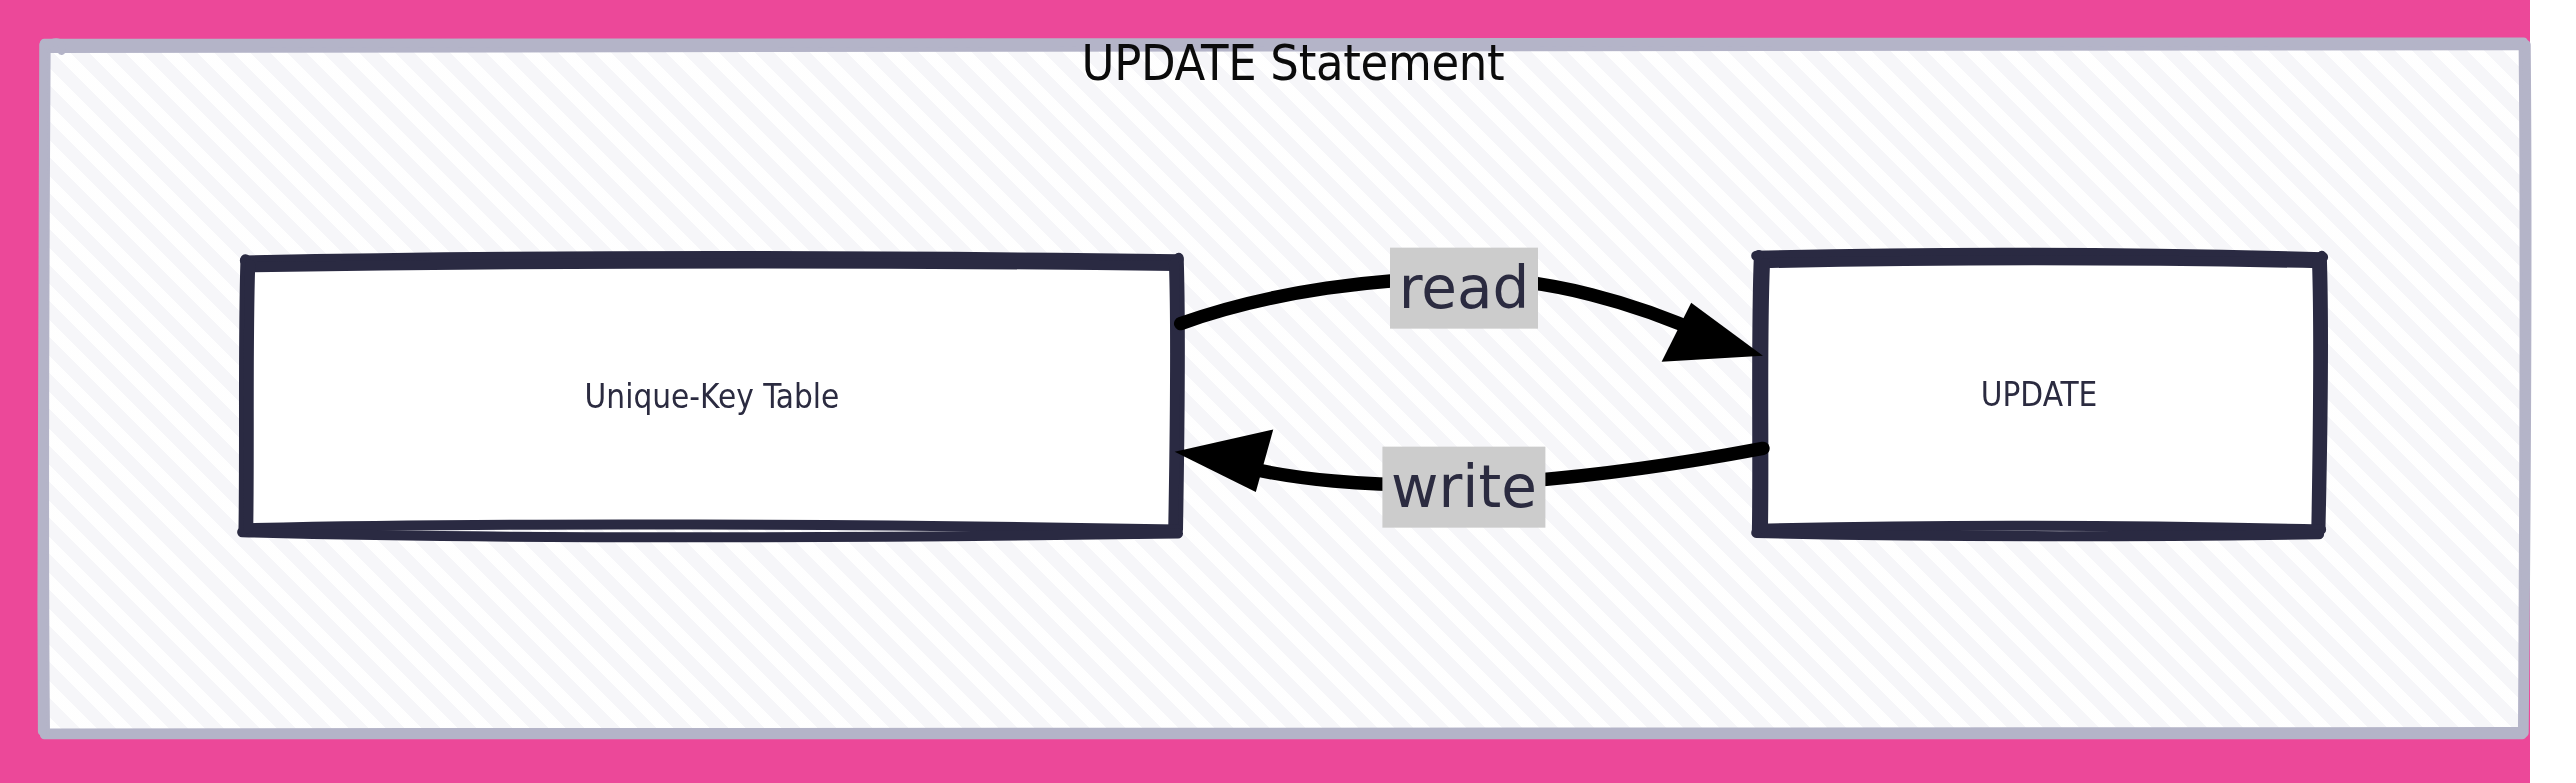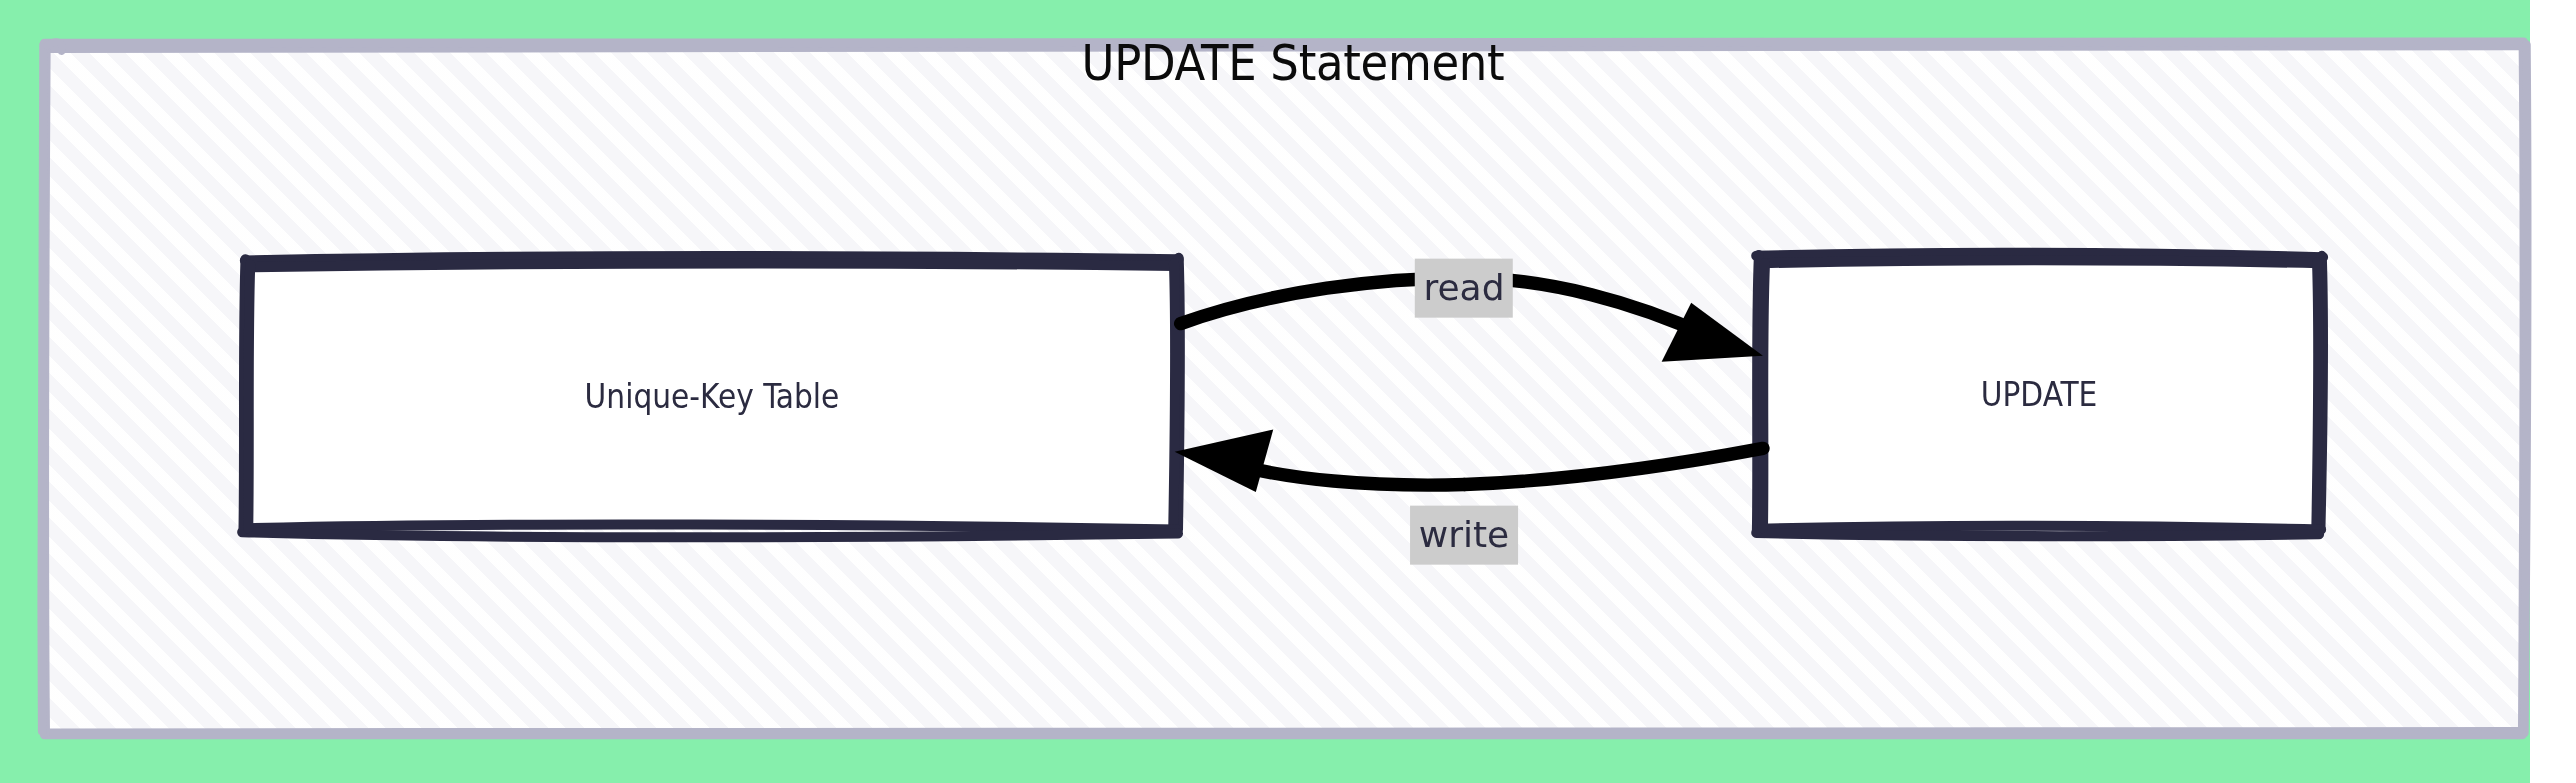--- a/index.html
+++ b/index.html
@@ -11,21 +11,21 @@
     width: 2576px;
     height: 784px;
     font-family: "DejaVu Sans", sans-serif;
     overflow: hidden;
   }
 
   #stage {
     position: relative;
     width: 2530px;
     height: 784px;
-    background: #86efac;
+    background: #ec4899;
   }
 
   
   #subgraph-frame {
     position: absolute;
     left: 42px;
     top: 40px;
     width: 2485px;
     height: 695px;
   }
@@ -77,29 +77,29 @@
     font-size: 33px;
     font-weight: 400;
     color: #2b2b40;
     letter-spacing: 0px;
   }
   #node-label-source { left: 712px; top: 396px; }
   #node-label-target { left: 2039px; top: 394px; }
 
   .edge-label {
     font-family: "DejaVu Sans", "Liberation Sans", sans-serif;
-    font-size: 36px;
+    font-size: 58px;
     font-weight: 400;
     color: #2b2b40;
     background: #cccccc;
     padding: 10.7px 8.7px 12px 8.7px;
     transform: translate(-50%, -50%);
   }
   #edge-label-read  { left: 1464px; top: 288px; }
-  #edge-label-write { left: 1464px; top: 487px; margin-top: 48px; }
+  #edge-label-write { left: 1464px; top: 487px; }
 </style>
 </head>
 <body>
 
 <div id="stage">
 
   <div id="subgraph-frame">
     <div class="hatch-bg"></div>
   </div>
 

